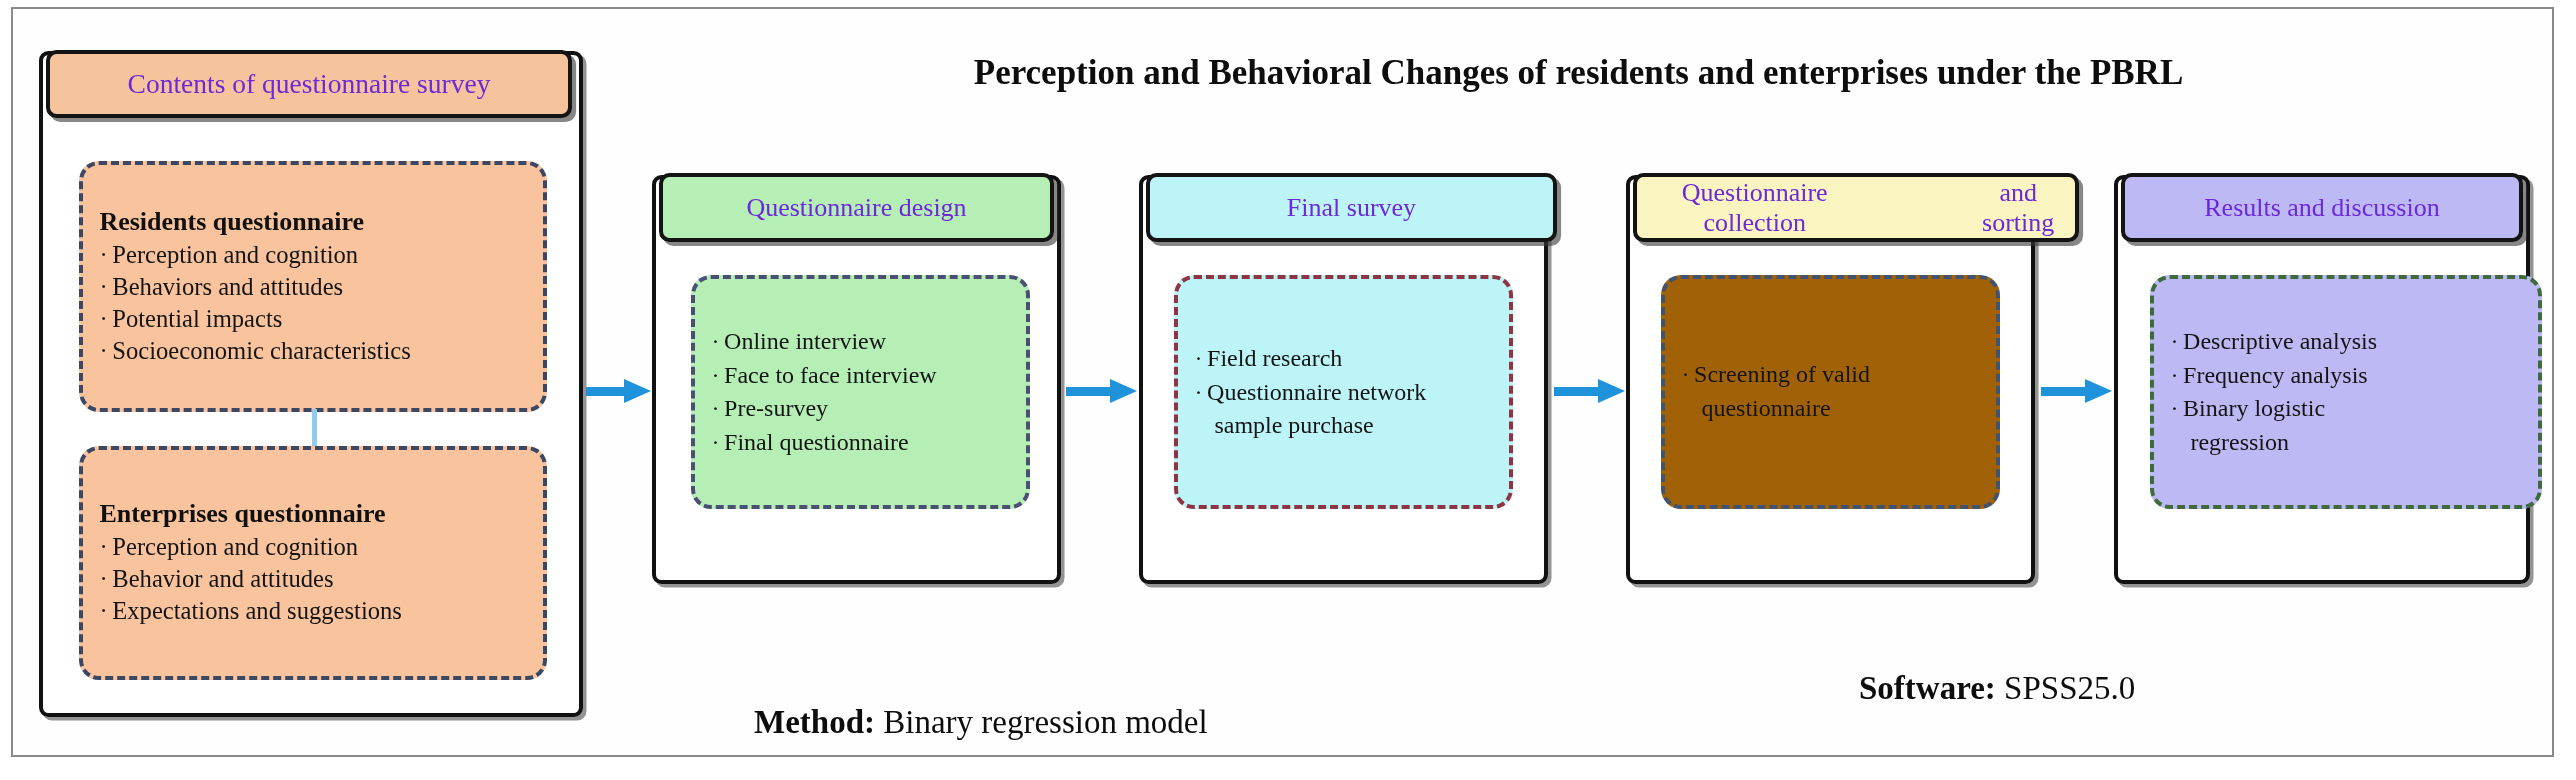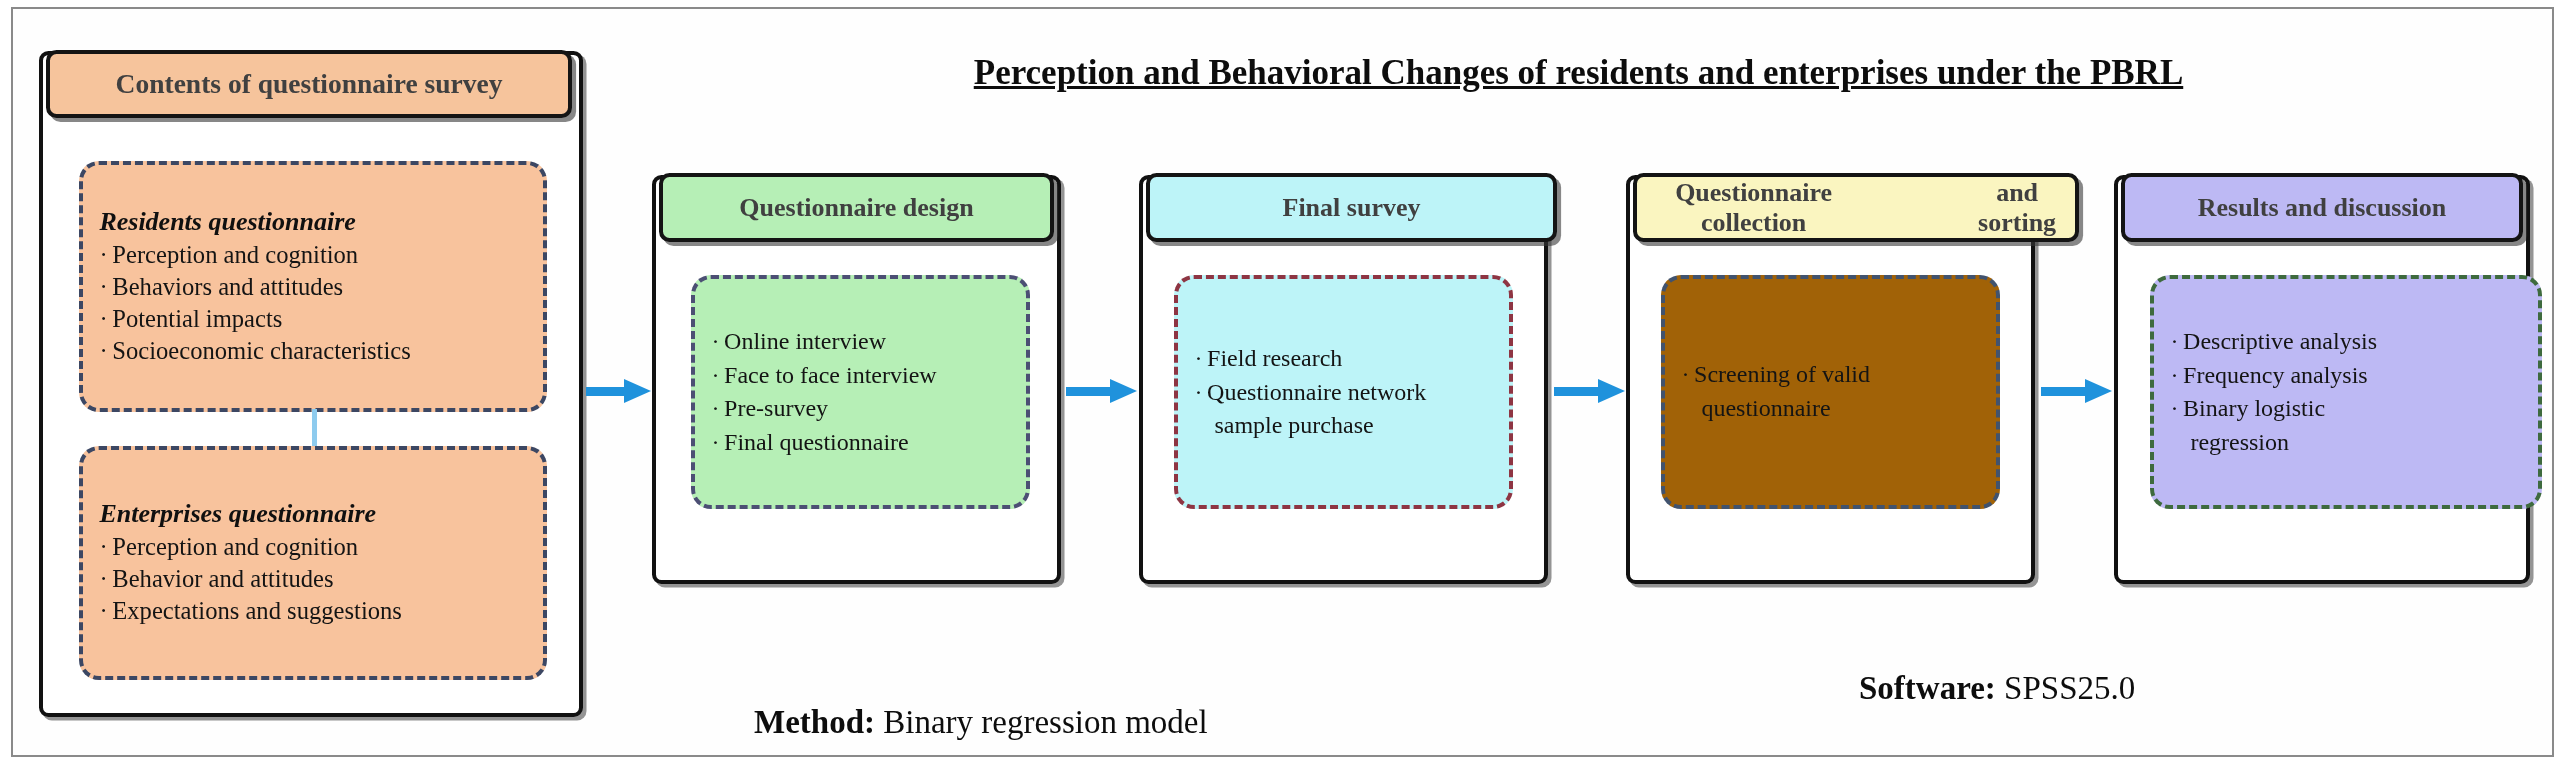--- a/index.html
+++ b/index.html
@@ -45,22 +45,22 @@
   .panel-header {
     position: absolute;
     box-sizing: border-box;
     border: 4.1px solid #141414;
     border-radius: 10.5px;
     box-shadow: 4.1px 4.1px 0 rgba(55,55,55,0.6);
     display: flex;
     align-items: center;
     justify-content: center;
     text-align: center;
-    font-weight: bold;
-    color: #404040;
+    font-weight: normal;
+    color: #6d28d9;
     line-height: 1.12;
     padding: 2.3px 5.8px;
   }
 
   
   .dashed-box {
     position: absolute;
     box-sizing: border-box;
     border-radius: 20px;
     border-style: dashed;
@@ -77,21 +77,20 @@
     white-space: nowrap;
     color: #141414;
   }
   .bullet-line .dot { margin-right: 4.7px; }
   .bullet-line.cont { padding-left: 20px; }
   .box-title {
     display: block;
     font-weight: bold;
     color: #101010;
     white-space: nowrap;
-    font-style: italic;
   }
 
   
   #contents-panel {
     left: 39px; top: 51px; width: 544px; height: 666px;
   }
   #contents-header {
     left: 46px; top: 50px; width: 526px; height: 68px;
     background: #f6c49c;
     font-size: 27.5px;
@@ -187,21 +186,20 @@
   
   #main-title {
     position: absolute;
     left: 620px; top: 53px;
     width: 1917px;
     text-align: center;
     font-size: 35px;
     font-weight: bold;
     color: #0d0d0d;
     white-space: nowrap;
-    text-decoration: underline;
   }
 
   
   .caption {
     position: absolute;
     font-size: 33px;
     color: #0d0d0d;
     white-space: nowrap;
   }
   .caption b { font-weight: bold; }

